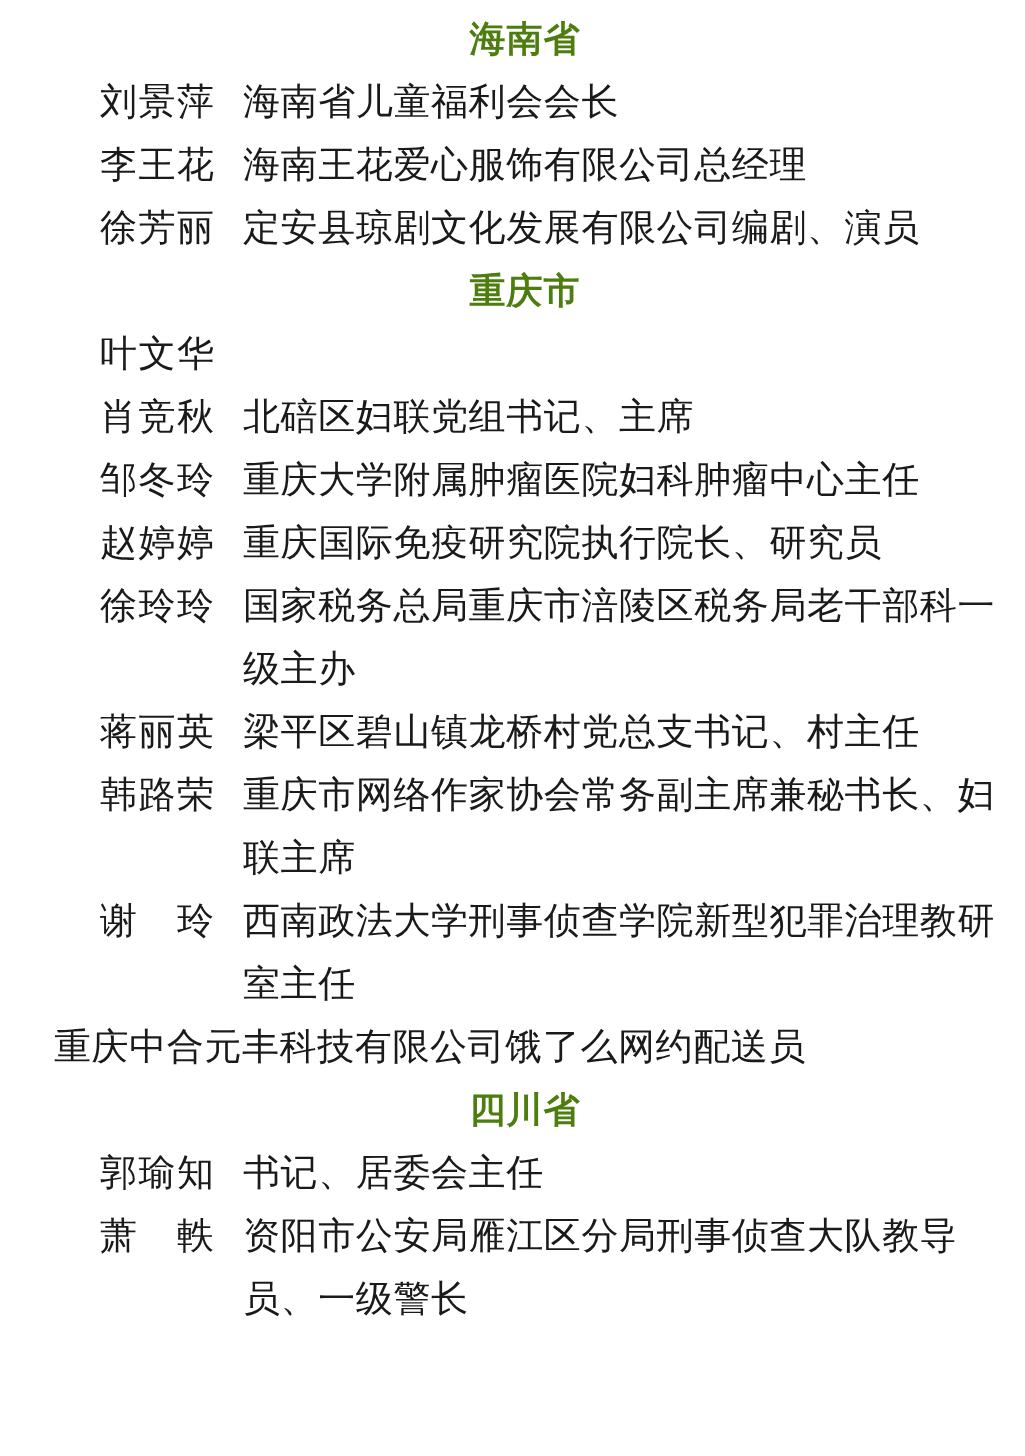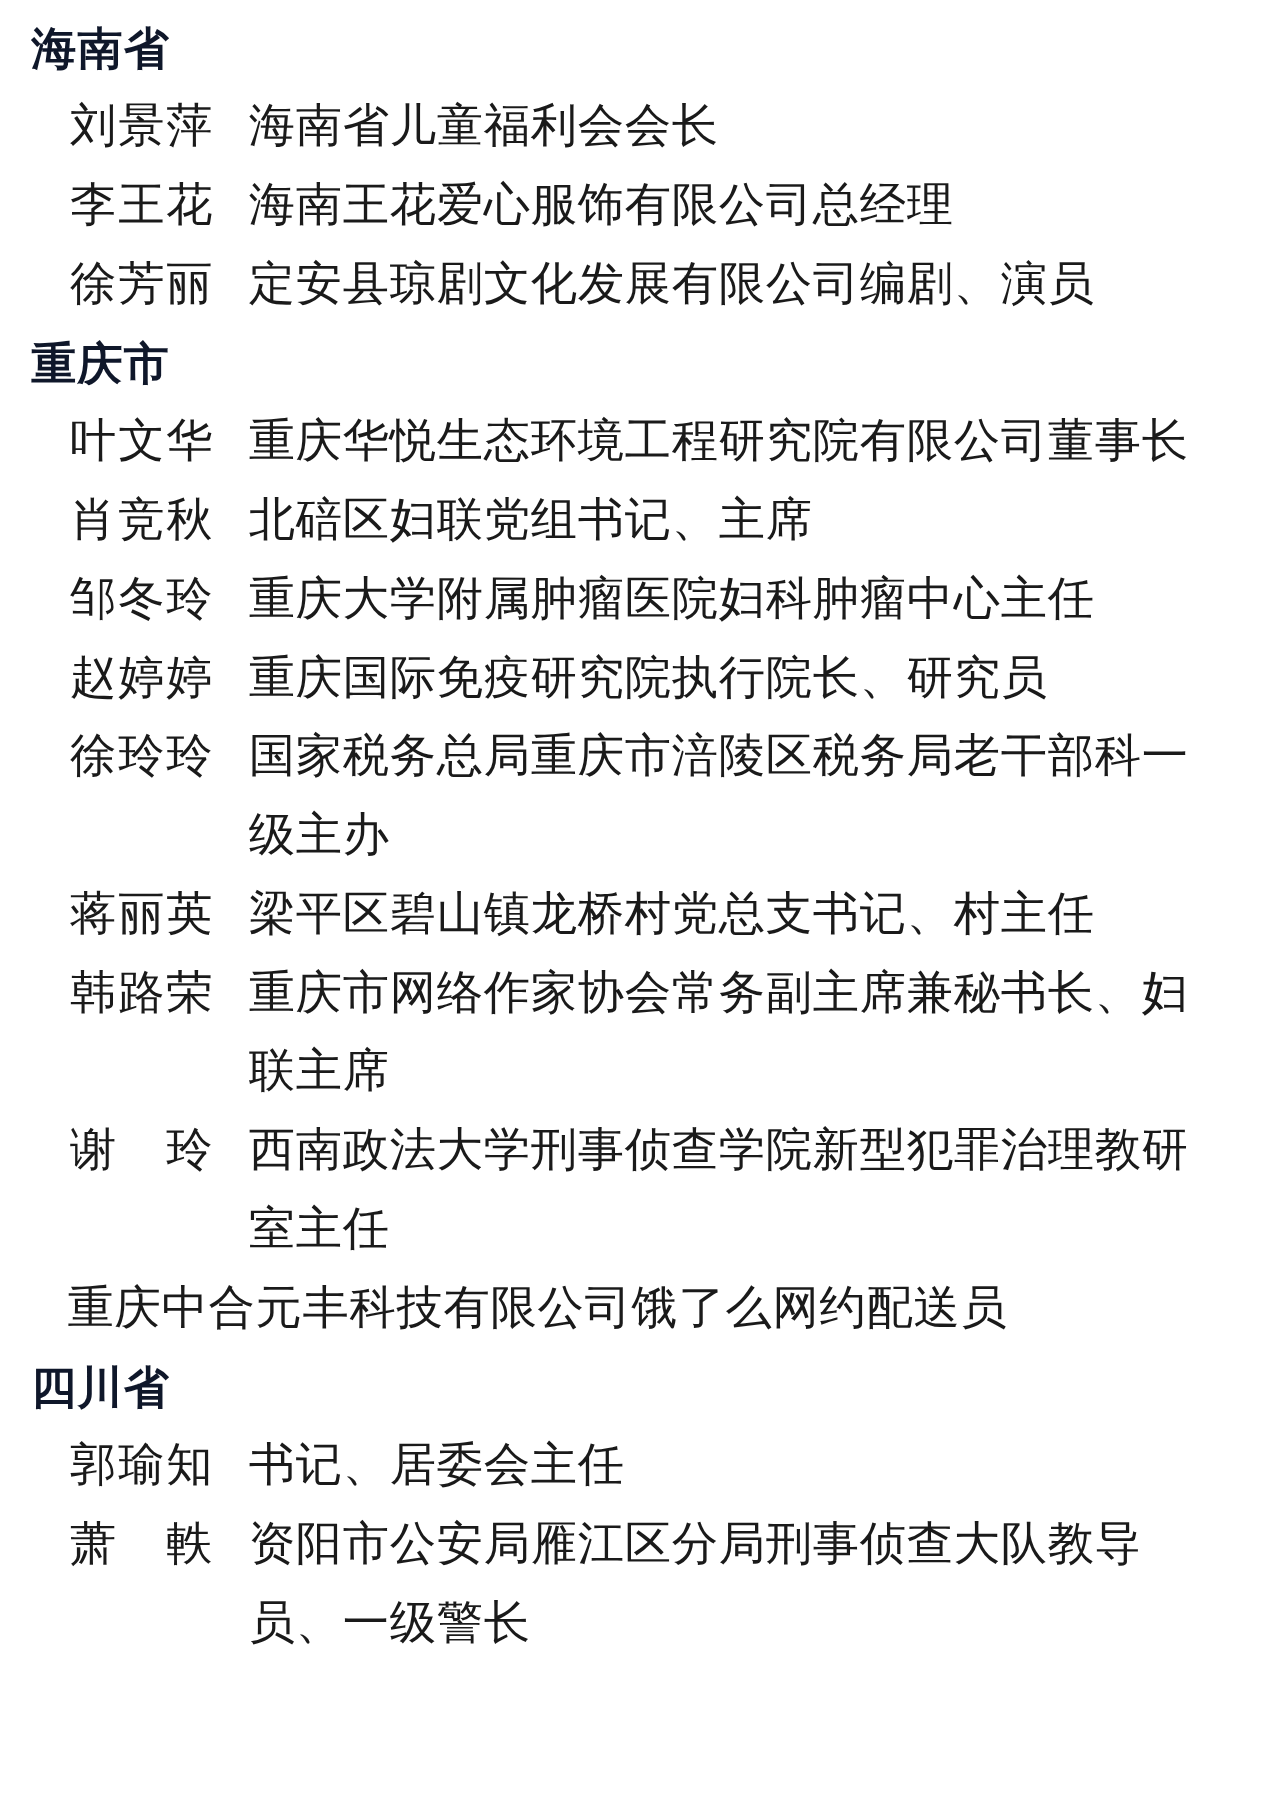--- a/index.html
+++ b/index.html
@@ -20,31 +20,32 @@
     height: 1456px;
     padding: 7px 0 0 25px;
     background: #ffffff;
   }
   .section-header {
     font-family: "Liberation Sans", sans-serif;
     font-weight: 700;
     font-size: 36px;
     line-height: 63px;
     height: 63px;
-    color: #0f172a;
+    color: #4d7c0f;
     letter-spacing: 1px;
     white-space: nowrap;
+    text-align: center;
   }
   .entry {
     display: flex;
     align-items: flex-start;
   }
   .entry-name {
     flex: 0 0 114px;
-    margin-left: 31px;
+    margin-left: 75px;
     width: 114px;
     font-size: 37px;
     line-height: 63px;
     text-align: justify;
     text-align-last: justify;
     -moz-text-align-last: justify;
     white-space: normal;
   }
   .entry-title {
     margin-left: 29px;
@@ -79,23 +80,20 @@
       </div>
       <div class="entry">
         <div class="entry-name">徐芳丽</div>
         <div class="entry-title">
           <div class="title-line">定安县琼剧文化发展有限公司编剧、演员</div>
         </div>
       </div>
       <div class="section-header">重庆市</div>
       <div class="entry">
         <div class="entry-name">叶文华</div>
-        <div class="entry-title">
-          <div class="title-line">重庆华悦生态环境工程研究院有限公司董事长</div>
-        </div>
       </div>
       <div class="entry">
         <div class="entry-name">肖竞秋</div>
         <div class="entry-title">
           <div class="title-line">北碚区妇联党组书记、主席</div>
         </div>
       </div>
       <div class="entry">
         <div class="entry-name">邹冬玲</div>
         <div class="entry-title">

